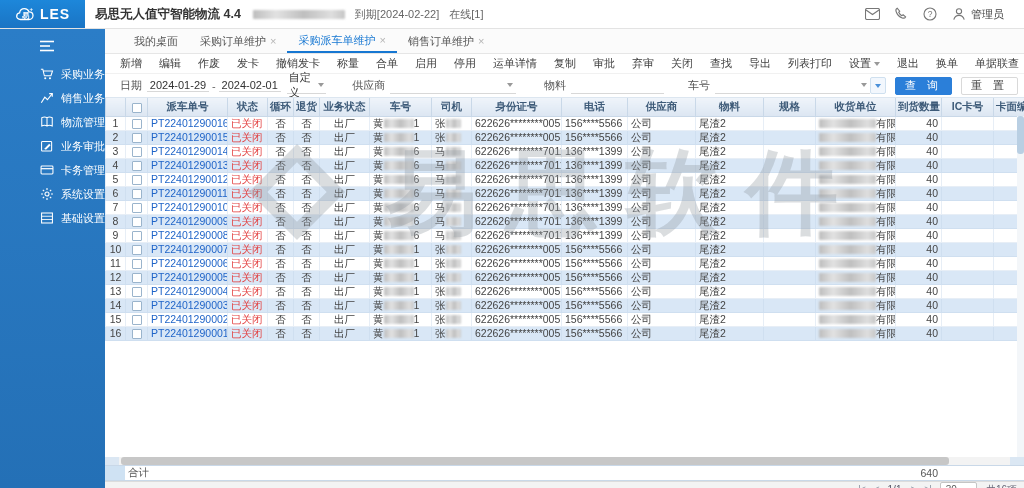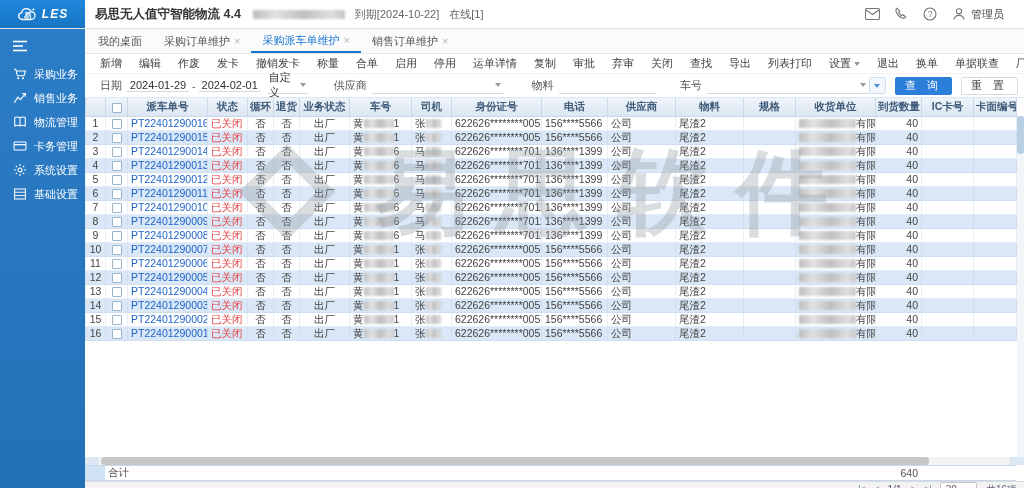--- a/index.html
+++ b/index.html
@@ -3,42 +3,42 @@
 <meta charset="utf-8">
 <style>
   * { margin:0; padding:0; box-sizing:border-box; }
   html,body { width:1024px; height:488px; overflow:hidden; }
   body { font-family:"Liberation Sans","DejaVu Sans",sans-serif; font-size:11px; color:#333; background:#fff; }
   .page { position:relative; width:1024px; height:488px; display:flex; flex-direction:column; }
 
   
   .hdr { flex:0 0 28px; display:flex; align-items:center; background:#fff; border-bottom:1px solid #e3e3e3; }
   .logo { width:85px; height:28px; background:linear-gradient(180deg,#1d87da,#1a74c4); color:#fff; display:flex; align-items:center; justify-content:center; gap:3px; flex:0 0 85px; }
-  .logo-text { font-weight:bold; font-style:italic; font-size:12px; letter-spacing:1px; }
+  .logo-text { font-weight:bold; font-size:14px; letter-spacing:1px; }
   .hdr-title { font-weight:bold; font-size:12.5px; color:#333; margin-left:10px; white-space:nowrap; }
   .hdr-blur { width:92px; height:12px; margin-left:12px; }
   .hdr-meta { color:#666; font-size:11px; margin-left:10px; white-space:nowrap; }
   .hdr-spacer { flex:1; }
   .search-box { width:150px; height:18px; border:1px solid #ddd; border-radius:2px; display:flex; align-items:center; padding:0 4px; margin-right:14px; }
   .search-box input { border:none; outline:none; flex:1; font-size:10.5px; color:#333; min-width:0; font-family:inherit; }
   .search-box input::placeholder { color:#aaa; }
   .hicon { width:16px; height:16px; margin-right:13px; display:inline-flex; align-items:center; justify-content:center; cursor:pointer; }
   .user-name { color:#444; margin-right:20px; white-space:nowrap; }
 
   
   .body-row { flex:1; display:flex; min-height:0; }
-  .sidebar { flex:0 0 85px; background:linear-gradient(180deg,#2b7dc7,#2470b6); color:#fff; padding-top:5px; }
+  .sidebar { flex:0 0 85px; background:linear-gradient(180deg,#2b7dc7,#2470b6); color:#fff; padding-top:5px;padding-left:27px; }
   .side-toggle { padding:6px 0 8px 13px; cursor:pointer; }
   .side-item { display:flex; align-items:center; gap:7px; height:24px; padding-left:13px; cursor:pointer; font-size:11px; white-space:nowrap; }
   .sicon { width:14px; height:14px; display:inline-flex; }
 
   .main { flex:1; display:flex; flex-direction:column; min-width:0; background:#fff; }
 
   
-  .tabs { flex:0 0 24px; display:flex; align-items:flex-end; background:#fbfbfb; border-bottom:1px solid #e6e6e6; padding-left:2px; }
+  .tabs { flex:0 0 24px; display:flex; align-items:flex-end; background:#fbfbfb; border-bottom:1px solid #e6e6e6; padding-left:18px; }
   .tab { height:24px; line-height:23px; padding:0 11px; color:#555; display:flex; align-items:center; gap:4px; cursor:pointer; white-space:nowrap; }
   .tab .x { color:#b5b5b5; font-size:11px; line-height:1; }
   .tab.active { color:#1677d2; border-bottom:2px solid #1677d2; }
 
   
   .toolbar { flex:0 0 20px; display:flex; align-items:center; gap:17px; padding-left:15px; color:#404040; border-bottom:1px solid #f1f1f1; white-space:nowrap; }
   .tbtn { cursor:pointer; display:inline-flex; align-items:center; gap:3px; }
 
   
   .filters { flex:0 0 23px; display:flex; align-items:center; padding:0 6px 0 15px; color:#555; }
@@ -110,21 +110,21 @@
         <svg width="22" height="16" viewBox="0 0 22 16">
             <path d="M5.5 13.5c-2.2 0-3.8-1.4-3.8-3.3 0-1.7 1.2-3 2.9-3.3.3-2.4 2.2-4.2 4.8-4.2 2.1 0 3.9 1.2 4.6 3.1 2.3 0 4 1.5 4 3.7s-1.7 4-4 4z" fill="none" stroke="#fff" stroke-width="1.3"></path>
             <text x="7" y="11.5" font-size="7.5" fill="#fff" font-weight="bold">易</text>
             <text x="14.5" y="5" font-size="6" fill="#fff" font-weight="bold">+</text>
           </svg>
       </span>
       <span class="logo-text">LES</span>
     </div>
     <div class="hdr-title">易思无人值守智能物流 4.4</div>
     <div class="hdr-blur blur"></div>
-    <span class="hdr-meta">到期[2024-10-22]</span>
+    <span class="hdr-meta">到期[2024-02-22]</span>
     <span class="hdr-meta">在线[1]</span>
     <div class="hdr-spacer"></div>
     <span class="hicon">
       <svg width="15" height="12" viewBox="0 0 15 12">
           <rect x="0.5" y="0.5" width="14" height="11" rx="1.5" fill="none" stroke="#777" stroke-width="1.1"></rect>
           <path d="M1 2l6.5 4.5L14 2" fill="none" stroke="#777" stroke-width="1.1"></path>
         </svg>
     </span>
     <span class="hicon">
       <svg width="14" height="14" viewBox="0 0 14 14">
@@ -176,20 +176,29 @@
             </span>
     <span>销售业务</span>
   </div>
           <div class="side-item">
     <span class="sicon">
               <svg width="14" height="14" viewBox="0 0 16 16">
                 <path d="M8 3.2C6.4 2.2 4 2.2 2 3.2v9.3c2-1 4.4-1 6 0 1.6-1 4-1 6 0V3.2c-2-1-4.4-1-6 0zM8 3.2v9.3" fill="none" stroke="#fff" stroke-width="1.2"></path>
               </svg>
             </span>
     <span>物流管理</span>
+  </div>
+          <div class="side-item">
+    <span class="sicon">
+              <svg width="14" height="14" viewBox="0 0 16 16">
+                <rect x="1.8" y="2.8" width="11.5" height="11" rx="1" fill="none" stroke="#fff" stroke-width="1.2"></rect>
+                <path d="M5.5 10.5l5-5 1.6 1.6-5 5H5.5v-1.6z" fill="#fff"></path>
+              </svg>
+            </span>
+    <span>业务审批</span>
   </div>
           <div class="side-item">
     <span class="sicon">
               <svg width="14" height="14" viewBox="0 0 16 16">
                 <rect x="1.2" y="3.5" width="13.6" height="9" rx="1" fill="none" stroke="#fff" stroke-width="1.2"></rect>
                 <line x1="1.2" y1="6.5" x2="14.8" y2="6.5" stroke="#fff" stroke-width="1.4"></line>
               </svg>
             </span>
     <span>卡务管理</span>
   </div>

